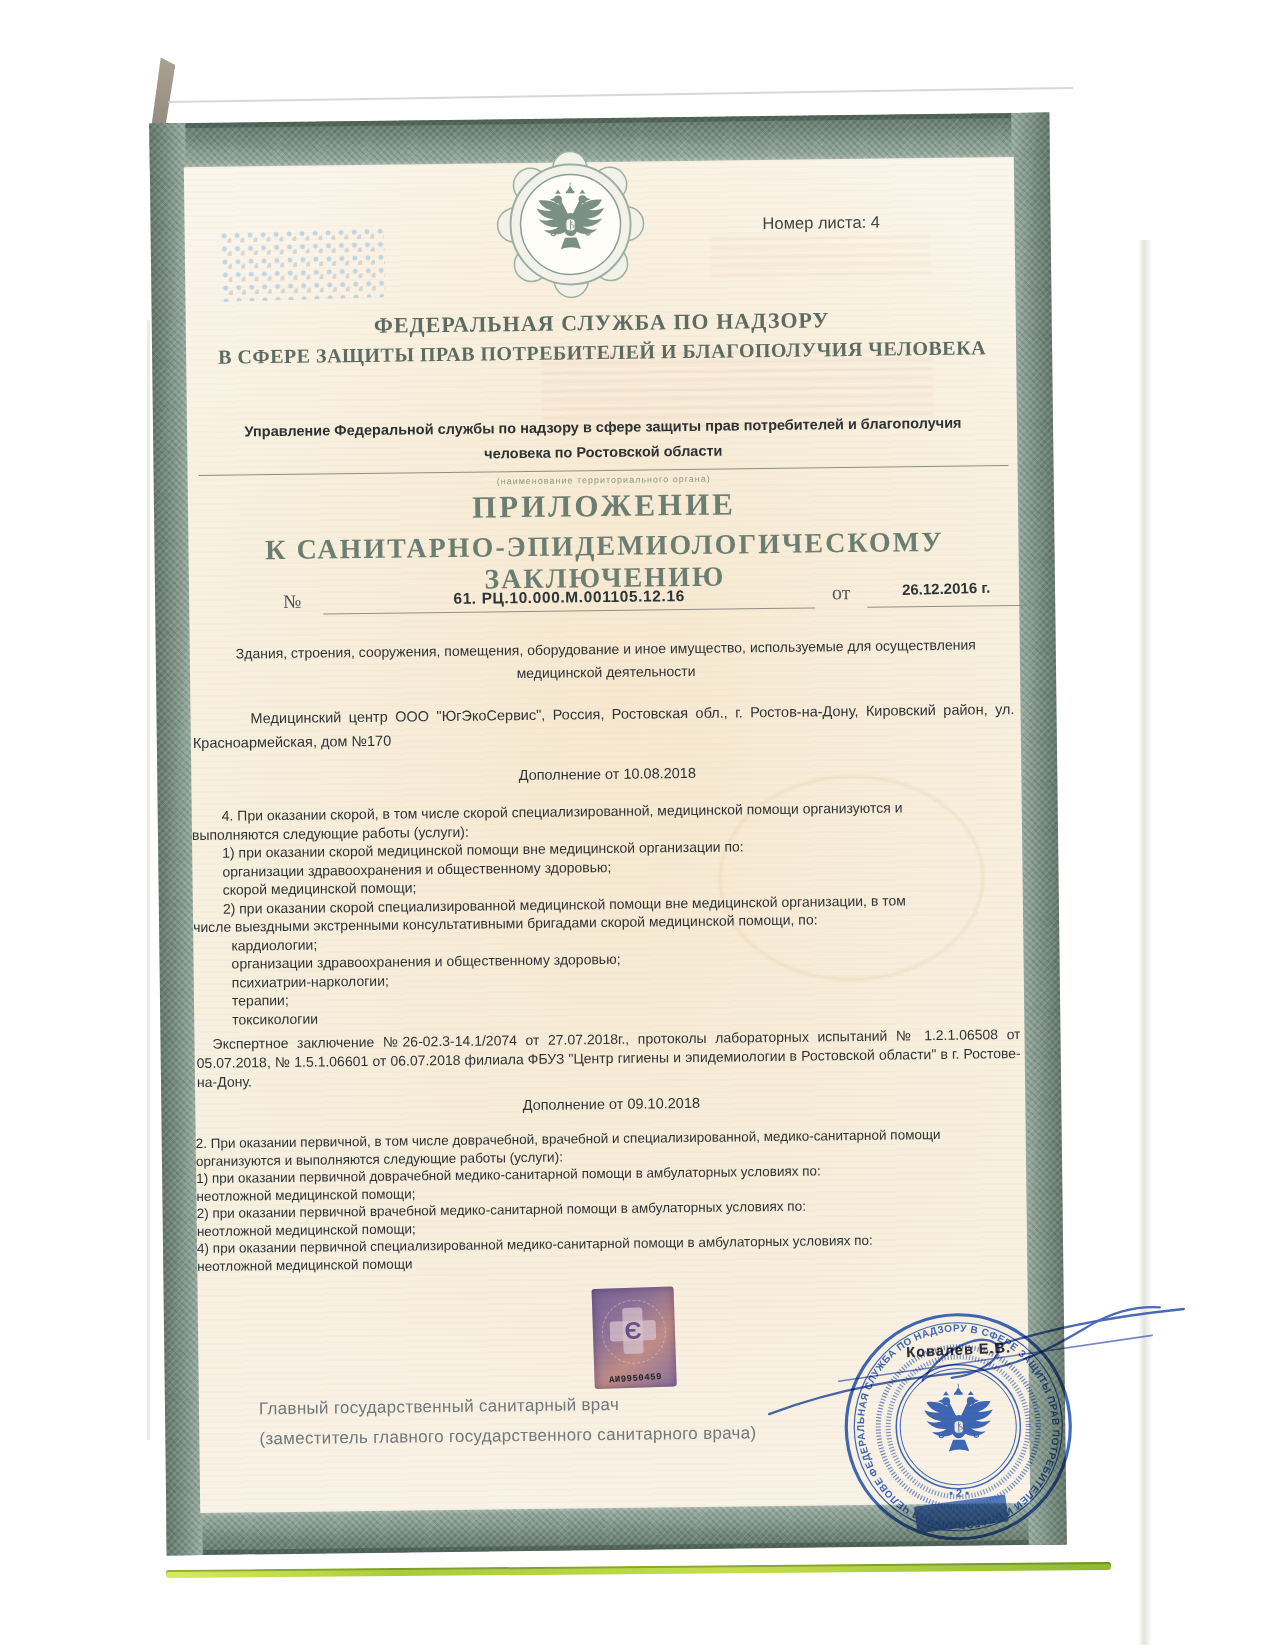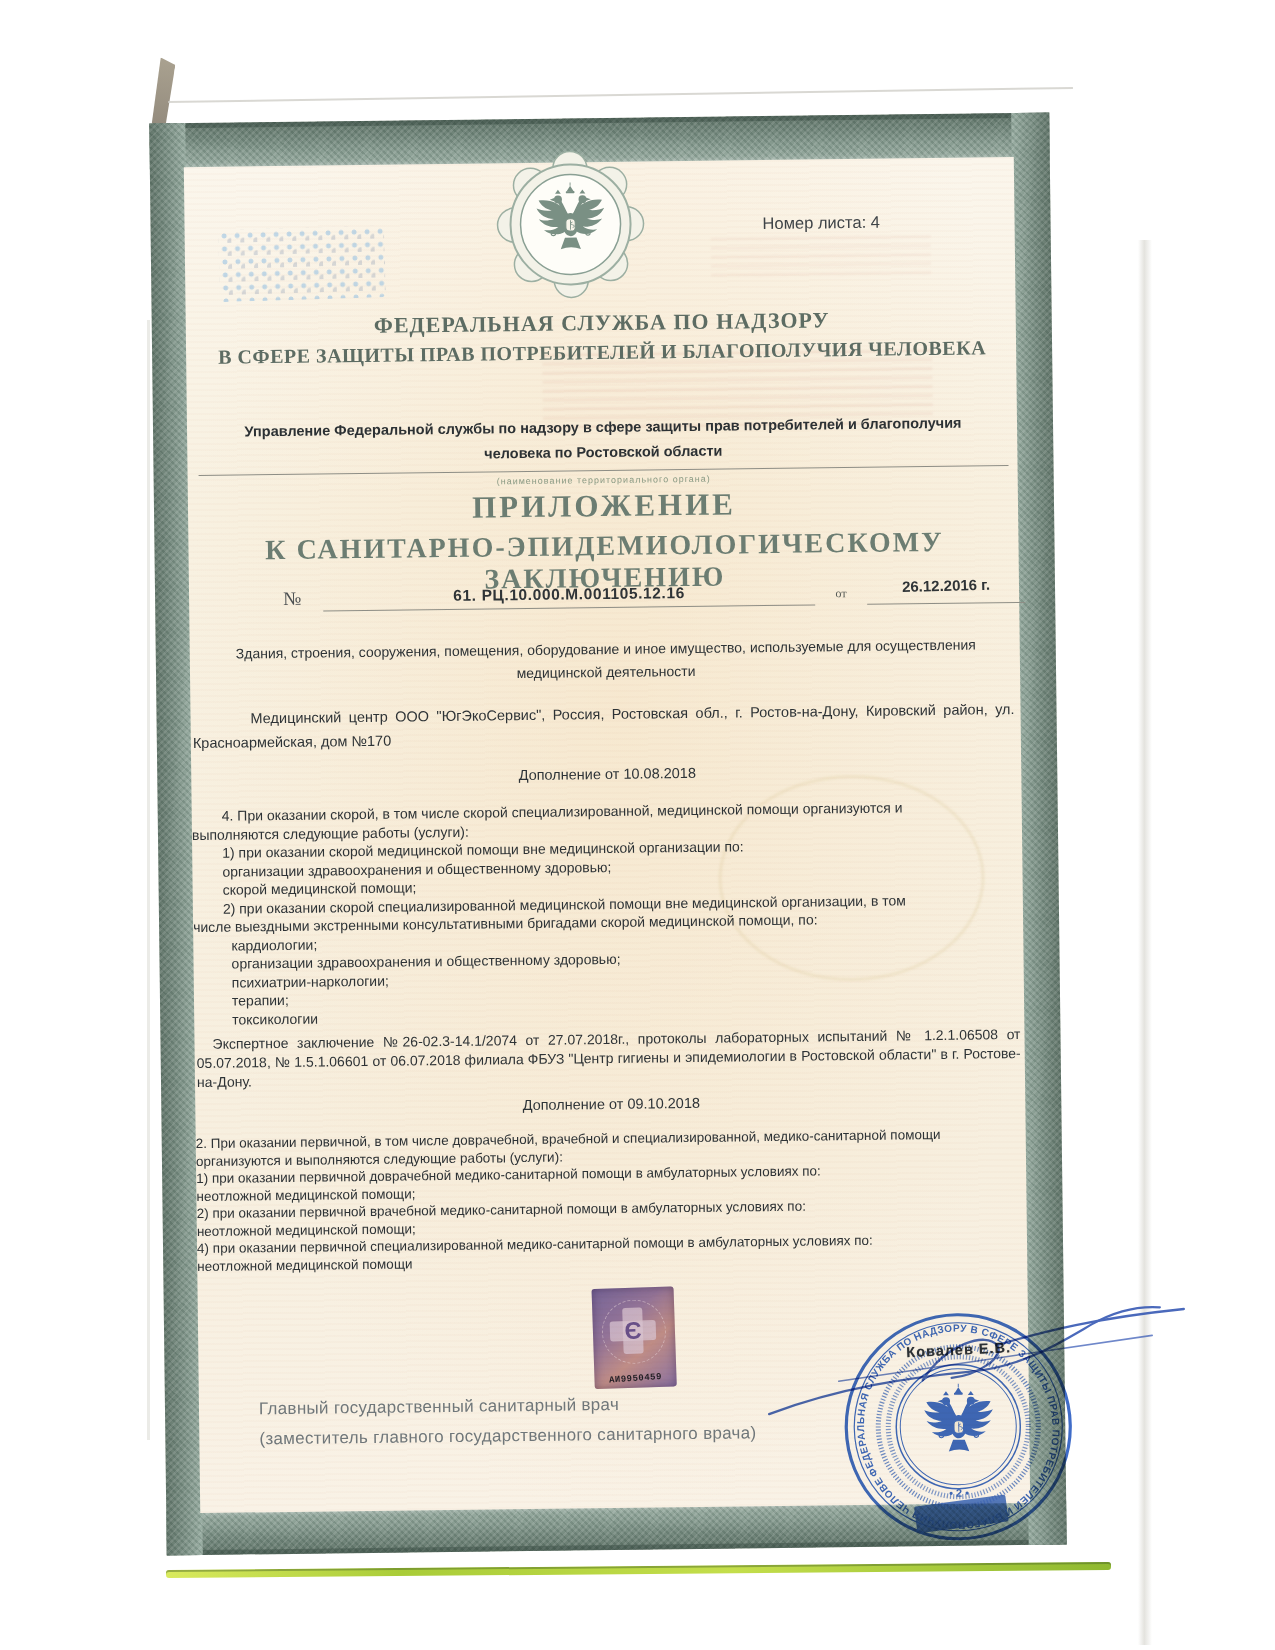--- a/index.html
+++ b/index.html
@@ -83,21 +83,21 @@
   .auth2{top:326px;}
   .auth-rule{position:absolute;left:45px;width:810px;top:352px;height:1px;background:#8d8d85;}
   .auth-cap{left:0;right:0;top:357px;text-align:center;font-size:9px;color:#8a9a84;letter-spacing:1px;}
   .title1{top:370px;font-size:31px;letter-spacing:3px;color:#6c7d72;}
   .title2{top:412px;font-size:28px;letter-spacing:2px;color:#6c7d72;}
   .sheetnum{left:612px;top:98px;font-size:16.5px;color:#3e4347;}
   .numrow{position:absolute;left:128px;top:466px;width:742px;display:flex;align-items:flex-end;}
   .num-sign{width:40px;font-family:"Liberation Serif",serif;font-size:19px;color:#4c5052;padding-bottom:2px;}
   .num-cell{flex:1;border-bottom:1.5px solid #8e8e86;text-align:center;padding-bottom:4px;}
   .num-cell span{font-size:15.5px;font-weight:700;letter-spacing:.6px;color:#2f3437;}
-  .ot{width:52px;text-align:center;font-family:"Liberation Serif",serif;font-size:12px;color:#565a55;padding-bottom:4px;}
+  .ot{width:52px;text-align:center;font-family:"Liberation Serif",serif;font-size:20px;color:#565a55;padding-bottom:4px;}
   .date-cell{width:158px;border-bottom:1.5px solid #8e8e86;text-align:center;padding-bottom:2px;}
   .date-cell span{display:inline-block;font-size:15px;font-weight:700;color:#2f3437;
     transform:translateY(-6px) rotate(-0.8deg);}
   .subject{left:40px;width:820px;top:520px;text-align:center;font-size:14px;line-height:23px;color:#2e3336;}
   .org{left:36px;width:822px;top:585px;font-size:14.5px;line-height:23.5px;text-indent:58px;
     text-align:justify;color:#2e3336;}
   .suphead{left:0;right:0;text-align:center;font-size:14.5px;color:#2e3438;}
   .sup1head{top:648px;}
   .sup2head{top:978px;}
   .bodylist{position:absolute;left:34px;width:832px;color:#2e3336;}

